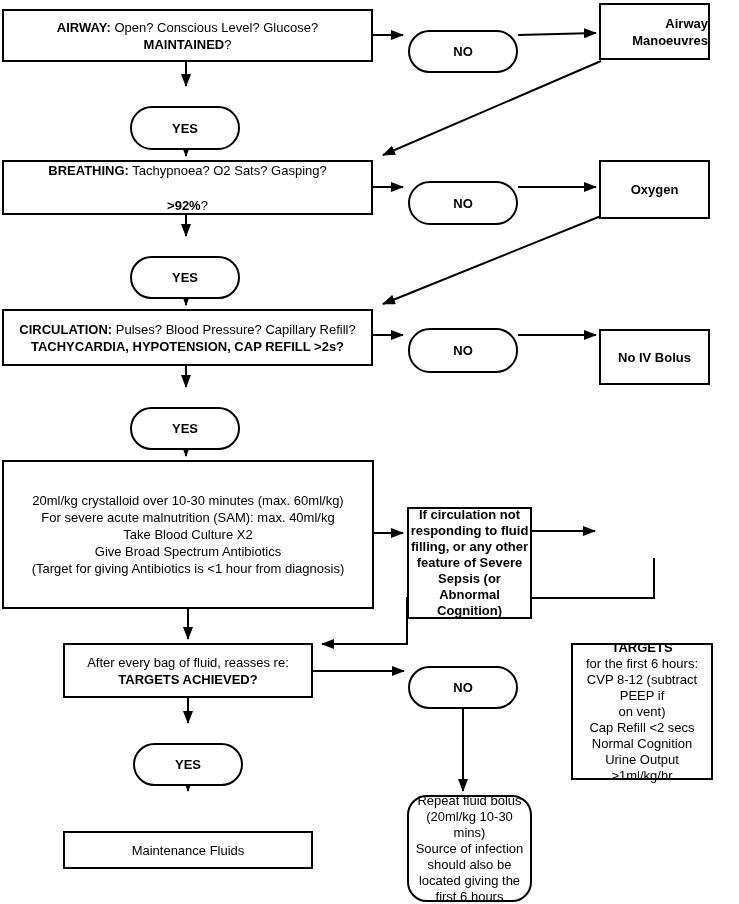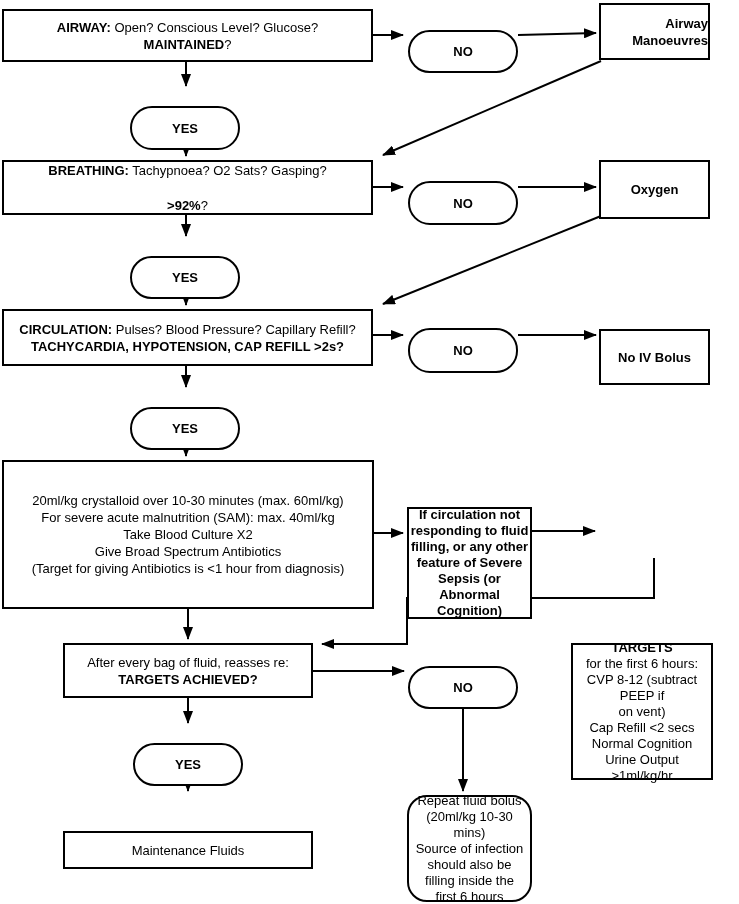--- a/index.html
+++ b/index.html
@@ -172,17 +172,17 @@
 
   <div class="node" style="left:63px;top:795px;width:250px;height:38px;margin-top:36px;">
     <span>Maintenance Fluids</span>
   </div>
 
   <div class="node tight" style="left:407px;top:795px;width:125px;height:107px;border-radius:20px;">
     <div>Repeat fluid bolus</div>
     <div>(20ml/kg 10-30 mins)</div>
     <div>Source of infection</div>
     <div>should also be</div>
-    <div>filling inside the</div>
+    <div>located giving the</div>
     <div>first 6 hours</div>
   </div>
 
 </div>
 
 </body></html>

